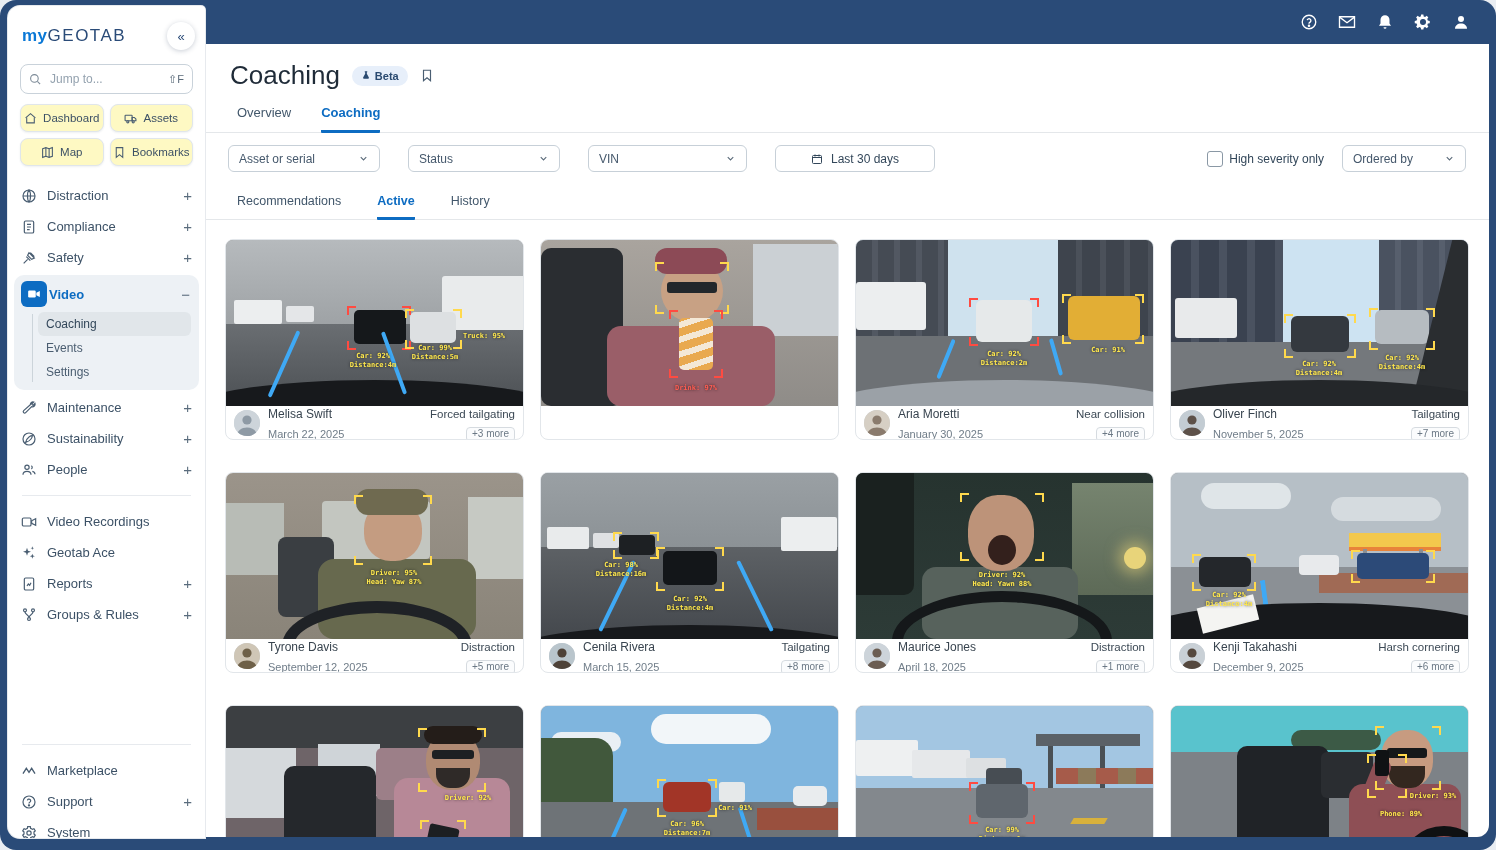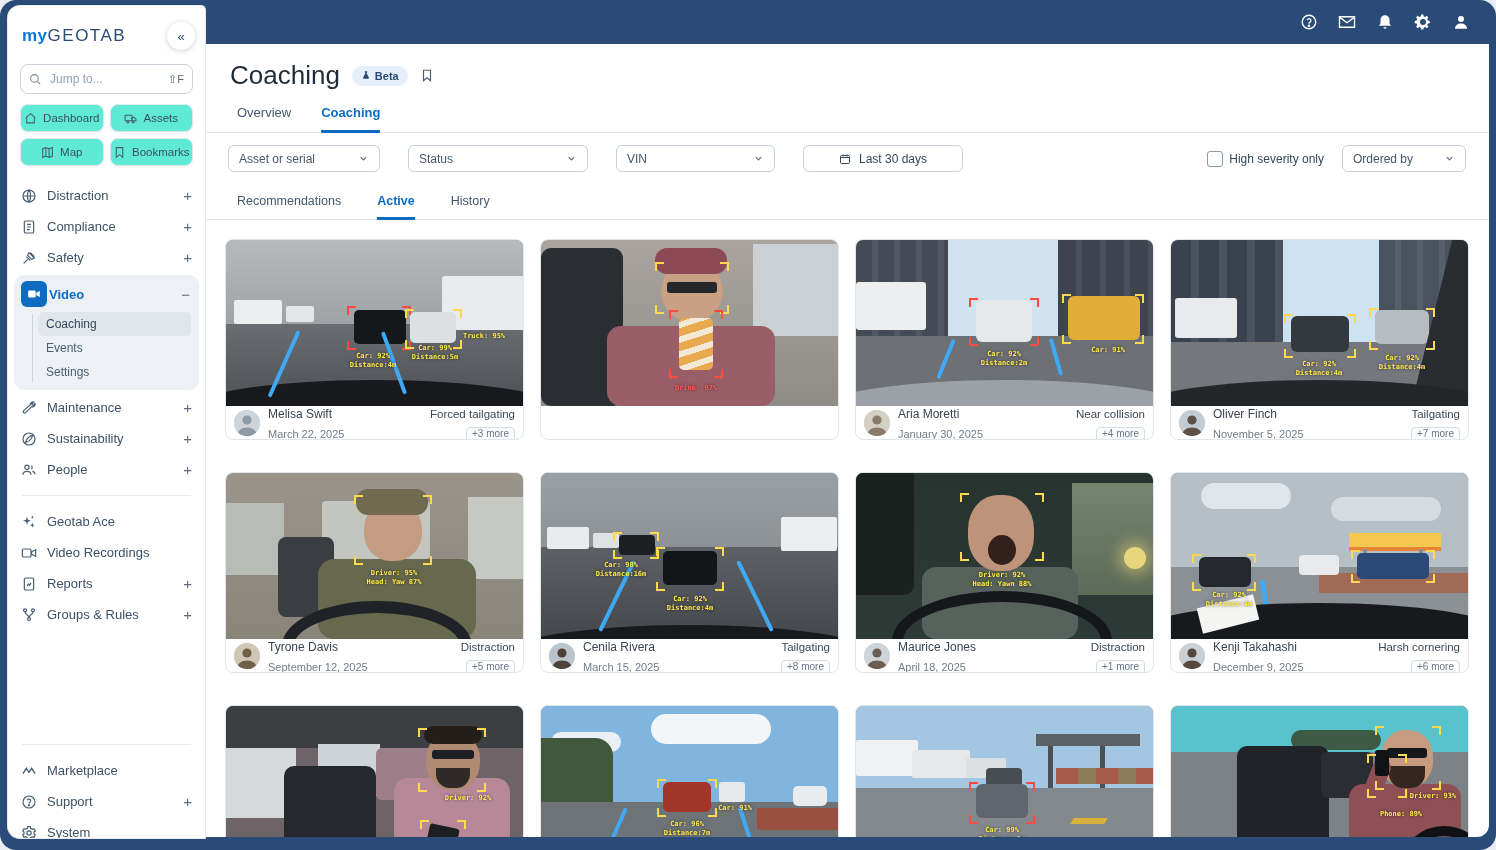--- a/index.html
+++ b/index.html
@@ -13,21 +13,21 @@
   .logo-row{display:flex;align-items:center;padding:16px 10px 6px 14px;}
   .logo{font-size:17px;letter-spacing:.5px;}
   .logo b{color:#0a78d6;font-weight:700;}
   .logo span{color:#2a4b78;font-weight:500;letter-spacing:1.5px;}
   .collapse{margin-left:auto;width:28px;height:28px;border-radius:50%;background:#fff;box-shadow:0 1px 5px rgba(40,60,90,.25);display:flex;align-items:center;justify-content:center;color:#2a4b78;font-size:13px;cursor:pointer;}
   .jump{margin:8px 12px 10px;display:flex;align-items:center;height:28px;border:1px solid #c9d2da;border-radius:8px;padding:0 8px;gap:6px;}
   .jump input{border:0;outline:0;flex:1;min-width:0;font-size:12px;color:#45586c;background:transparent;font-family:inherit;}
   .jump input::placeholder{color:#94a2af;}
   .jump .kbd{font-size:11px;color:#5b6b7a;}
   .quick{display:grid;grid-template-columns:1fr 1fr;gap:6px;margin:0 12px 14px;}
-  .qbtn{display:flex;align-items:center;justify-content:center;gap:6px;height:26px;border:1px solid #e0e6eb;border-radius:8px;background:#5eead4;box-shadow:0 1px 2px rgba(40,60,90,.08);font-size:11.5px;color:#3c5065;cursor:pointer;}
+  .qbtn{display:flex;align-items:center;justify-content:center;gap:6px;height:26px;border:1px solid #e0e6eb;border-radius:8px;background:#fef9c3;box-shadow:0 1px 2px rgba(40,60,90,.08);font-size:11.5px;color:#3c5065;cursor:pointer;}
   .mi{display:flex;align-items:center;height:31px;padding:0 13px;color:#3c5166;font-size:13px;cursor:pointer;}
   .mi .lab{margin-left:10px;flex:1;}
   .mi .xp{color:#5a6c7d;font-size:15px;line-height:1;}
   .vgroup{margin:2px 6px;background:#edf1f5;border-radius:10px;padding:3px 0 6px;}
   .vgroup .mi{padding:0 9px 0 7px;height:32px;}
   .vtile{width:26px;height:26px;border-radius:6px;background:#0d6cc2;display:flex;align-items:center;justify-content:center;}
   .vgroup .mi .lab{color:#0d6cc2;font-weight:700;margin-left:2px;}
   .subwrap{position:relative;margin:2px 8px 0 24px;}
   .subwrap:before{content:"";position:absolute;left:-6px;top:2px;bottom:2px;width:1px;background:#ccd4da;}
   .smi{display:flex;align-items:center;height:24px;border-radius:6px;padding:0 8px;font-size:12px;color:#4a5d70;cursor:pointer;}
@@ -225,31 +225,31 @@
           <path d="M3 19c0-3.3 2.7-5 6-5s6 1.7 6 5"></path>
           <path d="M15.5 5.5a3 3 0 0 1 0 5M17 14c2.3.4 4 1.9 4 4.5"></path>
         </svg>
       <span class="lab">People</span>
       <span class="xp">+</span>
     </div>
 
     <div class="sep"></div>
 
     <div class="mi">
+      <svg width="16" height="16" viewBox="0 0 24 24" fill="none" stroke="#4a5e72" stroke-width="1.8">
+          <rect x="2" y="6" width="13" height="12" rx="2"></rect>
+          <path d="m16 10 6-3v10l-6-3z"></path>
+        </svg>
+      <span class="lab">Video Recordings</span>
+    </div>
+    <div class="mi">
       <svg width="16" height="16" viewBox="0 0 24 24" fill="#4a5e72">
           <path d="M9 4l1.5 4.5L15 10l-4.5 1.5L9 16l-1.5-4.5L3 10l4.5-1.5zM17 13l1 2.8 2.8 1-2.8 1-1 2.8-1-2.8-2.8-1 2.8-1zM17 2l.7 2 2 .7-2 .7-.7 2-.7-2-2-.7 2-.7z"></path>
         </svg>
       <span class="lab">Geotab Ace</span>
-    </div>
-    <div class="mi">
-      <svg width="16" height="16" viewBox="0 0 24 24" fill="none" stroke="#4a5e72" stroke-width="1.8">
-          <rect x="2" y="6" width="13" height="12" rx="2"></rect>
-          <path d="m16 10 6-3v10l-6-3z"></path>
-        </svg>
-      <span class="lab">Video Recordings</span>
     </div>
     <div class="mi">
       <svg width="16" height="16" viewBox="0 0 24 24" fill="none" stroke="#4a5e72" stroke-width="1.8">
           <rect x="5" y="3" width="14" height="18" rx="2"></rect>
           <path d="M9 15l2-3 2 2 2-4"></path>
         </svg>
       <span class="lab">Reports</span>
       <span class="xp">+</span>
     </div>
     <div class="mi">
@@ -308,21 +308,21 @@
       <div class="tab active">Coaching</div>
     </div>
 
     <div class="filters">
       <div class="fsel" style="width:152px">
         <span>Asset or serial</span>
         <svg width="11" height="11" viewBox="0 0 24 24" fill="none" stroke="#5b6b7a" stroke-width="2.4">
             <path d="m6 9 6 6 6-6"></path>
           </svg>
       </div>
-      <div class="fsel" style="width:180px">
+      <div class="fsel" style="width:152px">
         <span>Status</span>
         <svg width="11" height="11" viewBox="0 0 24 24" fill="none" stroke="#5b6b7a" stroke-width="2.4">
             <path d="m6 9 6 6 6-6"></path>
           </svg>
       </div>
       <div class="fsel" style="width:159px">
         <span>VIN</span>
         <svg width="11" height="11" viewBox="0 0 24 24" fill="none" stroke="#5b6b7a" stroke-width="2.4">
             <path d="m6 9 6 6 6-6"></path>
           </svg>

